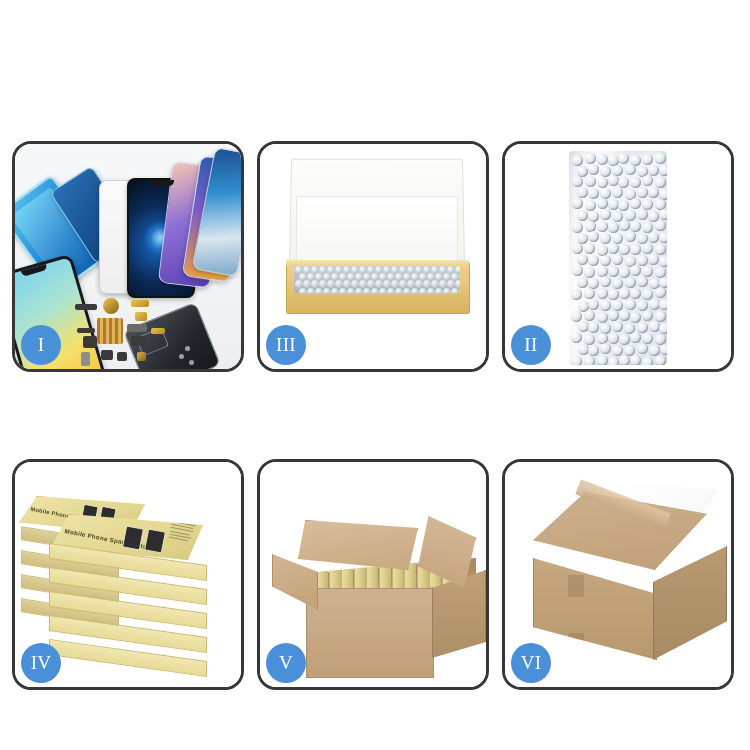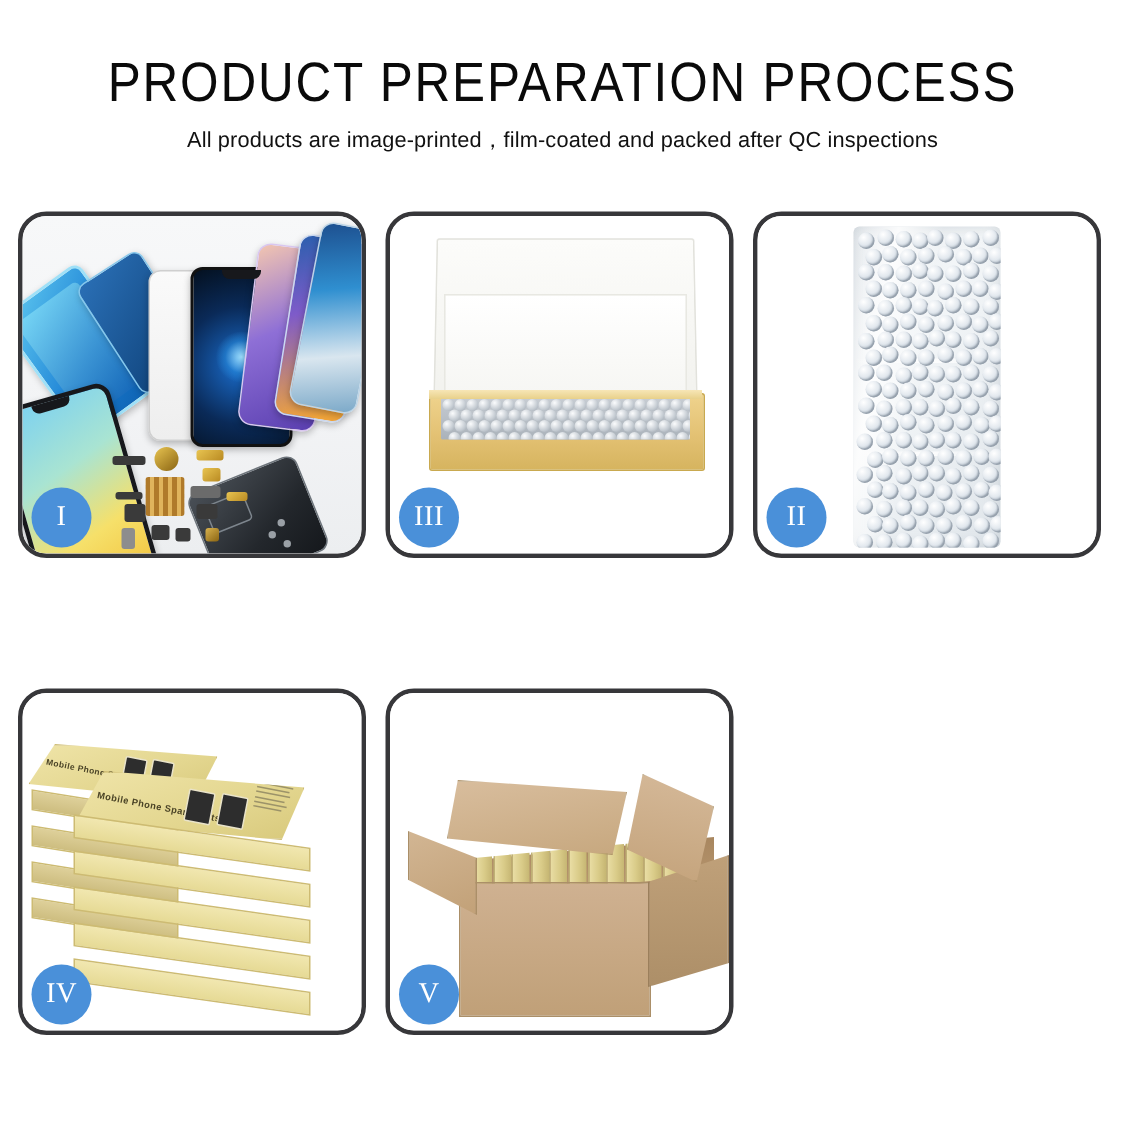--- a/index.html
+++ b/index.html
@@ -173,24 +173,20 @@
     background:rgba(150,122,90,.45);border-radius:1px;}
   .s-wrap{position:absolute;left:110px;top:20px;width:104px;height:44px;
     background:linear-gradient(140deg,rgba(255,255,255,.9),rgba(238,240,242,.6));
     clip-path:polygon(18% 0,100% 18%,76% 100%,0 58%);}
 </style>
 </head>
 <body>
 
 <div class="page">
 
-  <div class="header">
-    <div class="title">PRODUCT PREPARATION PROCESS</div>
-    <div class="subtitle">All products are image-printed，film-coated and packed after QC inspections</div>
-  </div>
 
   <div class="grid">
 
     <div class="panel">
       <div class="photo p1">
         <div class="ph ph-a"></div>
         <div class="ph ph-b"></div>
         <div class="ph ph-c"></div>
         <div class="ph ph-d">
             <span class="notch"></span>
@@ -556,15 +552,30 @@
         <div class="c-rightp"></div>
         <div class="c-flapT"></div>
         <div class="c-flapL"></div>
         <div class="c-flapR"></div>
       </div>
       <div class="badge" style="background: rgb(74, 144, 217); color: rgb(255, 255, 255);">
         <span>V</span>
       </div>
     </div>
 
+    <div class="panel">
+      <div class="photo p6">
+        <div class="s-wrap"></div>
+        <div class="s-top"></div>
+        <div class="s-front">
+          <span class="s-tab" style="left:34px;top:16px;"></span>
+          <span class="s-tab" style="left:34px;top:74px;"></span>
+        </div>
+        <div class="s-right"></div>
+        <div class="s-tape"></div>
+      </div>
+      <div class="badge" style="background: rgb(74, 144, 217); color: rgb(255, 255, 255);">
+        <span>VI</span>
+      </div>
+    </div>
 
   </div>
 </div>
 
 </body></html>

